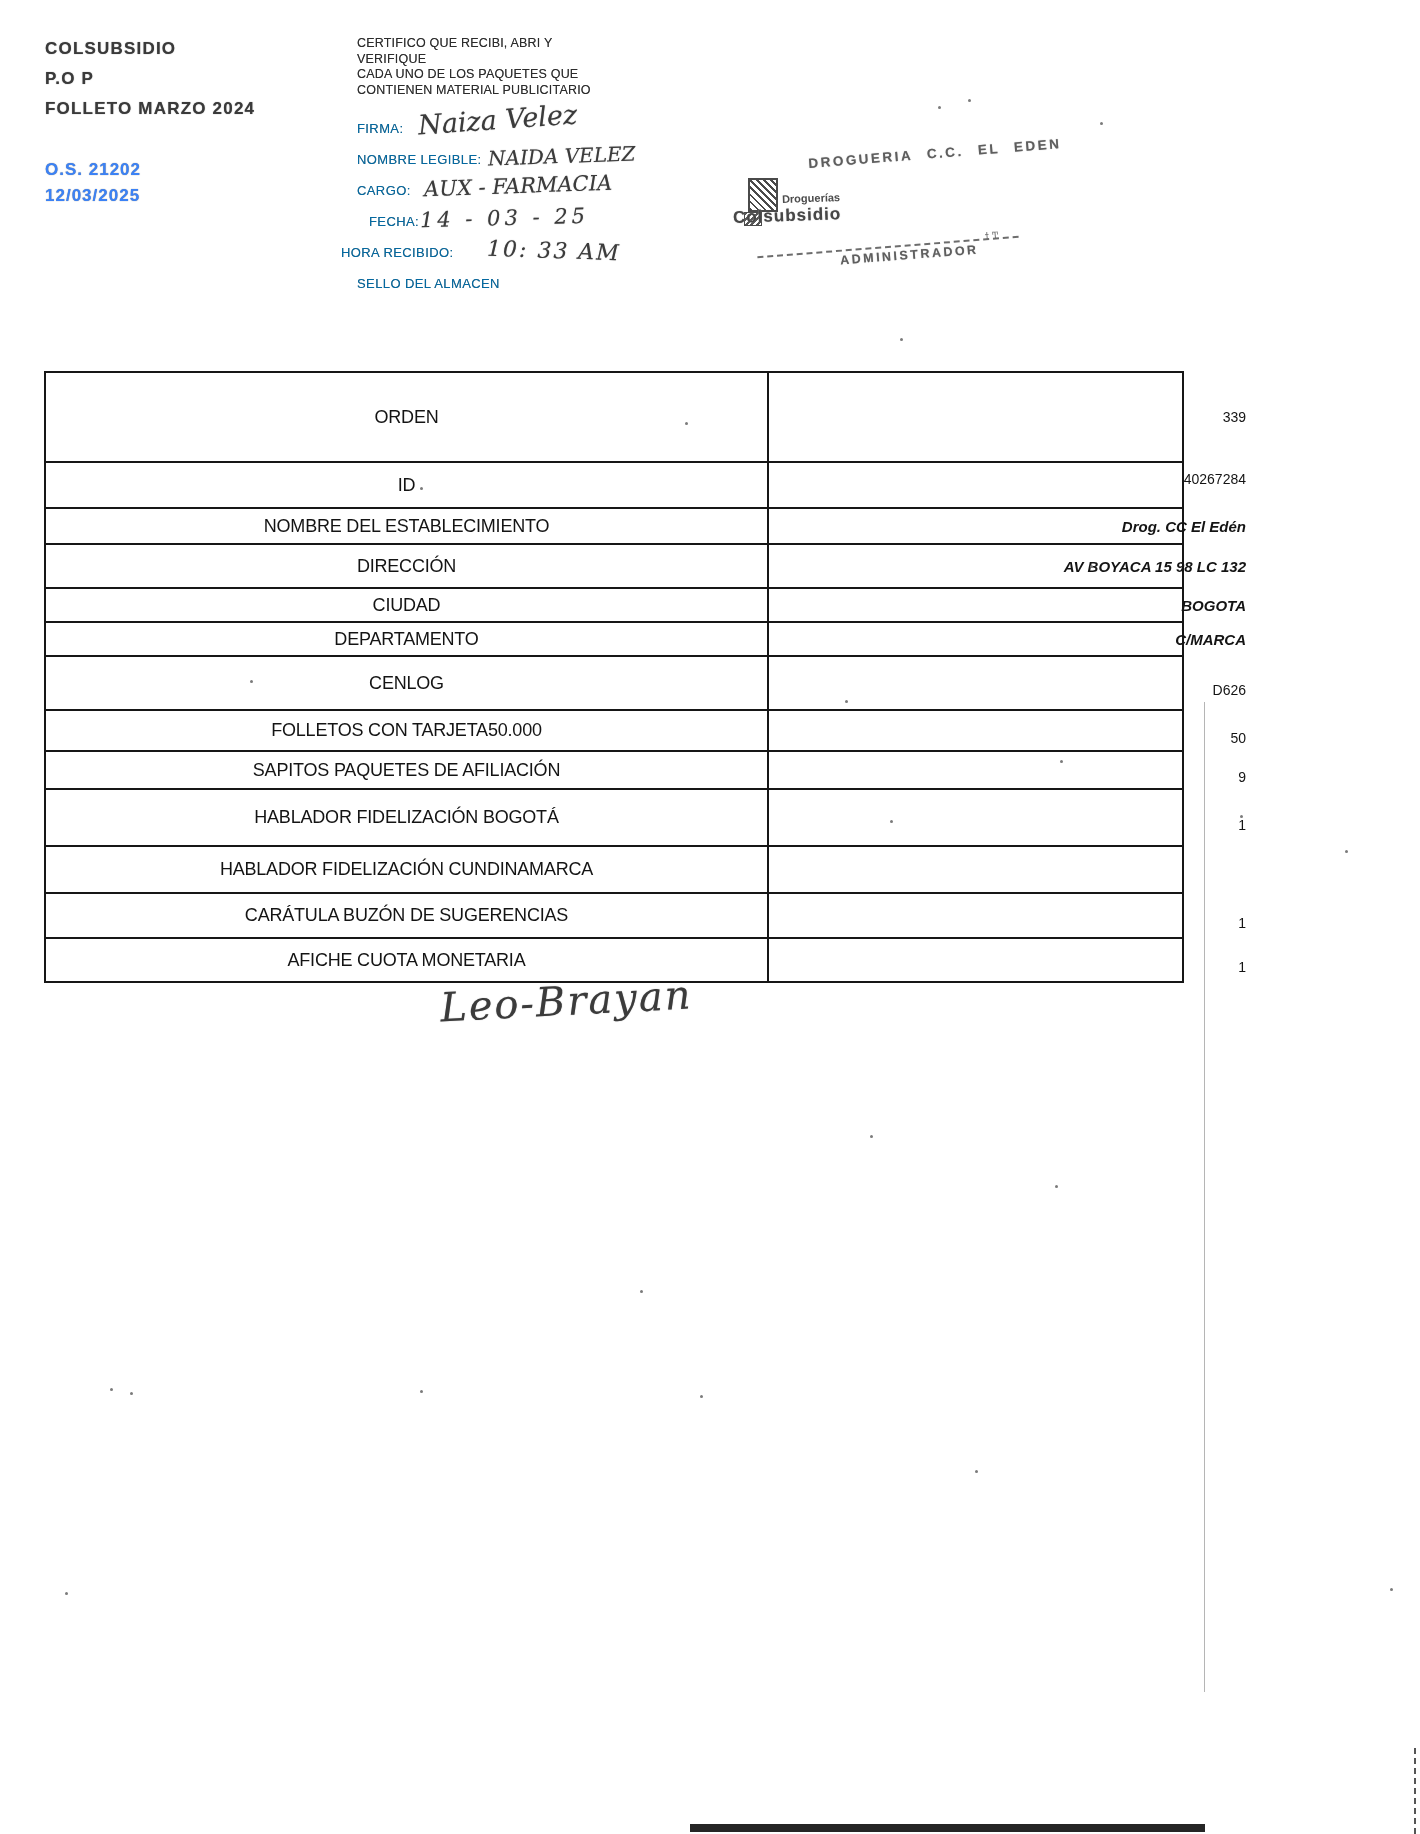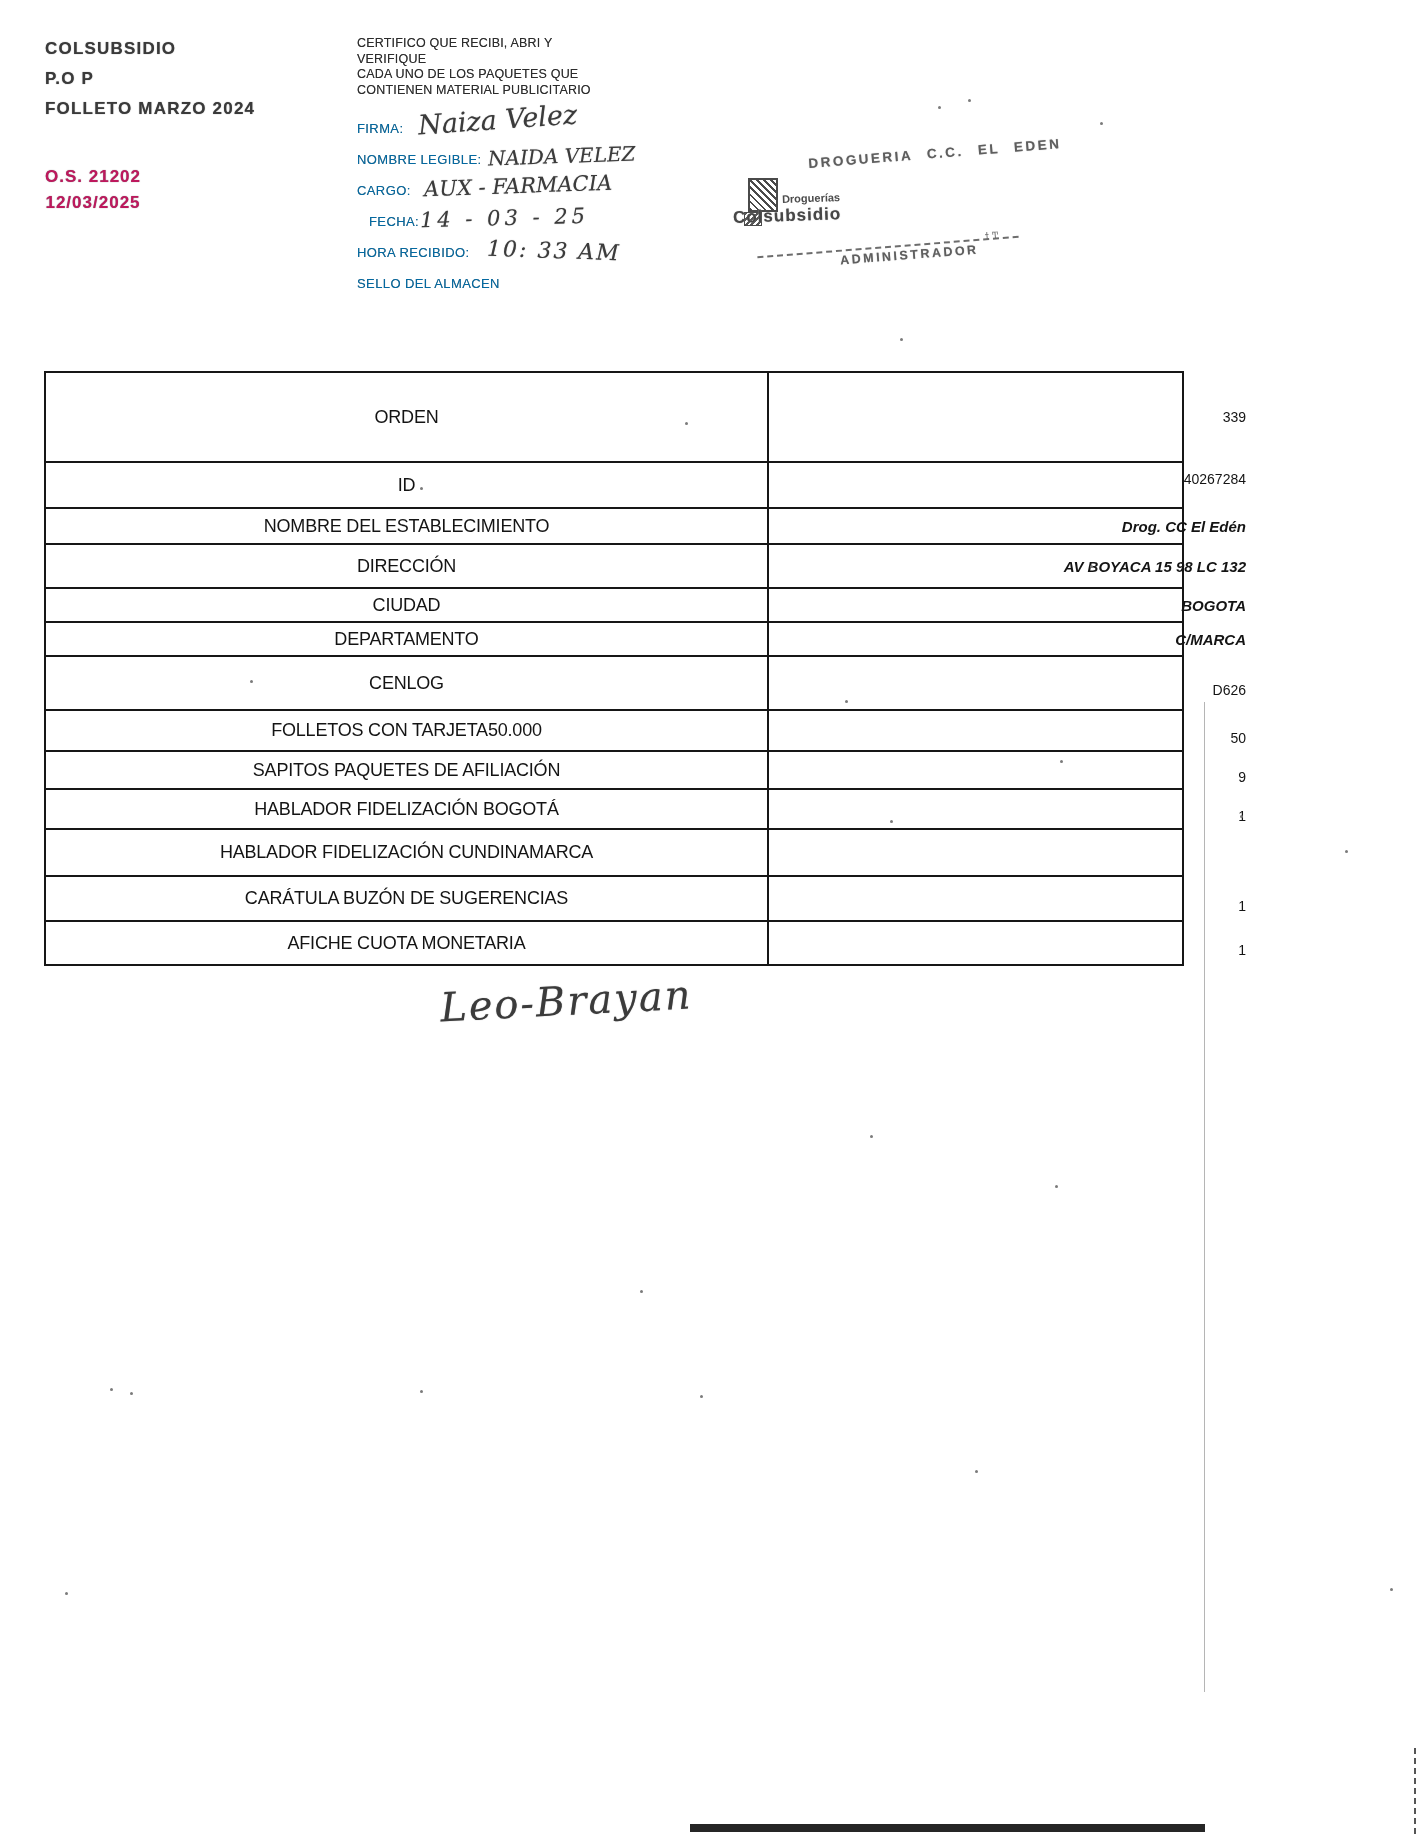--- a/index.html
+++ b/index.html
@@ -3,22 +3,22 @@
 <meta charset="utf-8">
 <style>
   html,body{margin:0;padding:0;background:#fff;}
   .page{position:relative;width:1420px;height:1834px;background:#ffffff;overflow:hidden;
         font-family:"Liberation Sans", sans-serif;color:#1d1d1d;}
   .abs{position:absolute;}
 
   
   .hdr-left{left:45px;top:34px;line-height:30px;font-size:17px;font-weight:bold;
             letter-spacing:1.2px;color:#3a3a3a;text-shadow:0 0 1px #777;}
-  .hdr-os{left:45px;top:164px;line-height:26px;font-size:17px;font-weight:bold;
-          letter-spacing:1px;color:#be185d;text-shadow:0 0 1px #777;text-align:center;}
+  .hdr-os{left:45px;top:157px;line-height:26px;font-size:17px;font-weight:bold;
+          letter-spacing:1px;color:#3b82f6;text-shadow:0 0 1px #777;}
 
   
   .cert-par{left:357px;top:36px;width:290px;font-size:12.5px;line-height:15.5px;
             letter-spacing:.2px;color:#2c2c2c;text-shadow:0 0 .5px #888;}
   .field-label{font-size:13px;letter-spacing:.4px;color:#0369a1;text-shadow:0 0 .5px #888;}
 
   
   .hw{font-family:"DejaVu Serif", serif;font-style:italic;color:#3b3b3b;
       text-shadow:0 0 1px #999;white-space:nowrap;}
 
@@ -84,21 +84,21 @@
 
   <div class="abs field-label" style="left:357px;top:152px;">NOMBRE LEGIBLE:</div>
   <div class="abs hw" style="left:488px;top:144px;font-size:20px;transform:rotate(-2deg);">NAIDA VELEZ</div>
 
   <div class="abs field-label" style="left:357px;top:183px;">CARGO:</div>
   <div class="abs hw" style="left:424px;top:174px;font-size:21px;transform:rotate(-2deg);">AUX - FARMACIA</div>
 
   <div class="abs field-label" style="left:369px;top:214px;">FECHA:</div>
   <div class="abs hw" style="left:420px;top:206px;font-size:21px;letter-spacing:4px;transform:rotate(-1.5deg);">14 - 03 - 25</div>
 
-  <div class="abs field-label" style="left:357px;top:245px;">HORA RECIBIDO:</div>
+  <div class="abs field-label" style="left:341px;top:245px;">HORA RECIBIDO:</div>
   <div class="abs hw" style="left:487px;top:238px;font-size:22px;letter-spacing:2px;transform:rotate(2deg);">10: 33 AM</div>
 
   <div class="abs field-label" style="left:357px;top:276px;">SELLO DEL ALMACEN</div>
 
   <div class="abs stamp stamp-name">DROGUERIA C.C. EL EDEN</div>
   <div class="abs logo-sq"></div>
   <div class="abs logo-sq2"></div>
   <div class="abs logo-small">Droguerías</div>
   <div class="abs logo-big">Colsubsidio</div>
   <div class="abs stamp-dash"></div>
@@ -137,21 +137,21 @@
           <td class="val"><span class="shift">D626</span></td>
         </tr>
         <tr class="low-val" style="height:41px;">
           <td class="lbl">FOLLETOS CON TARJETA50.000</td>
           <td class="val"><span class="shift">50</span></td>
         </tr>
         <tr class="low-val" style="height:38px;">
           <td class="lbl">SAPITOS PAQUETES DE AFILIACIÓN</td>
           <td class="val"><span class="shift">9</span></td>
         </tr>
-        <tr class="low-val" style="height:40px;">
+        <tr class="low-val" style="height:57px;">
           <td class="lbl">HABLADOR FIDELIZACIÓN BOGOTÁ</td>
           <td class="val"><span class="shift">1</span></td>
         </tr>
         <tr style="height:47px;">
           <td class="lbl">HABLADOR FIDELIZACIÓN CUNDINAMARCA</td>
           <td class="val"><span class="shift"></span></td>
         </tr>
         <tr class="low-val" style="height:45px;">
           <td class="lbl">CARÁTULA BUZÓN DE SUGERENCIAS</td>
           <td class="val"><span class="shift">1</span></td>

